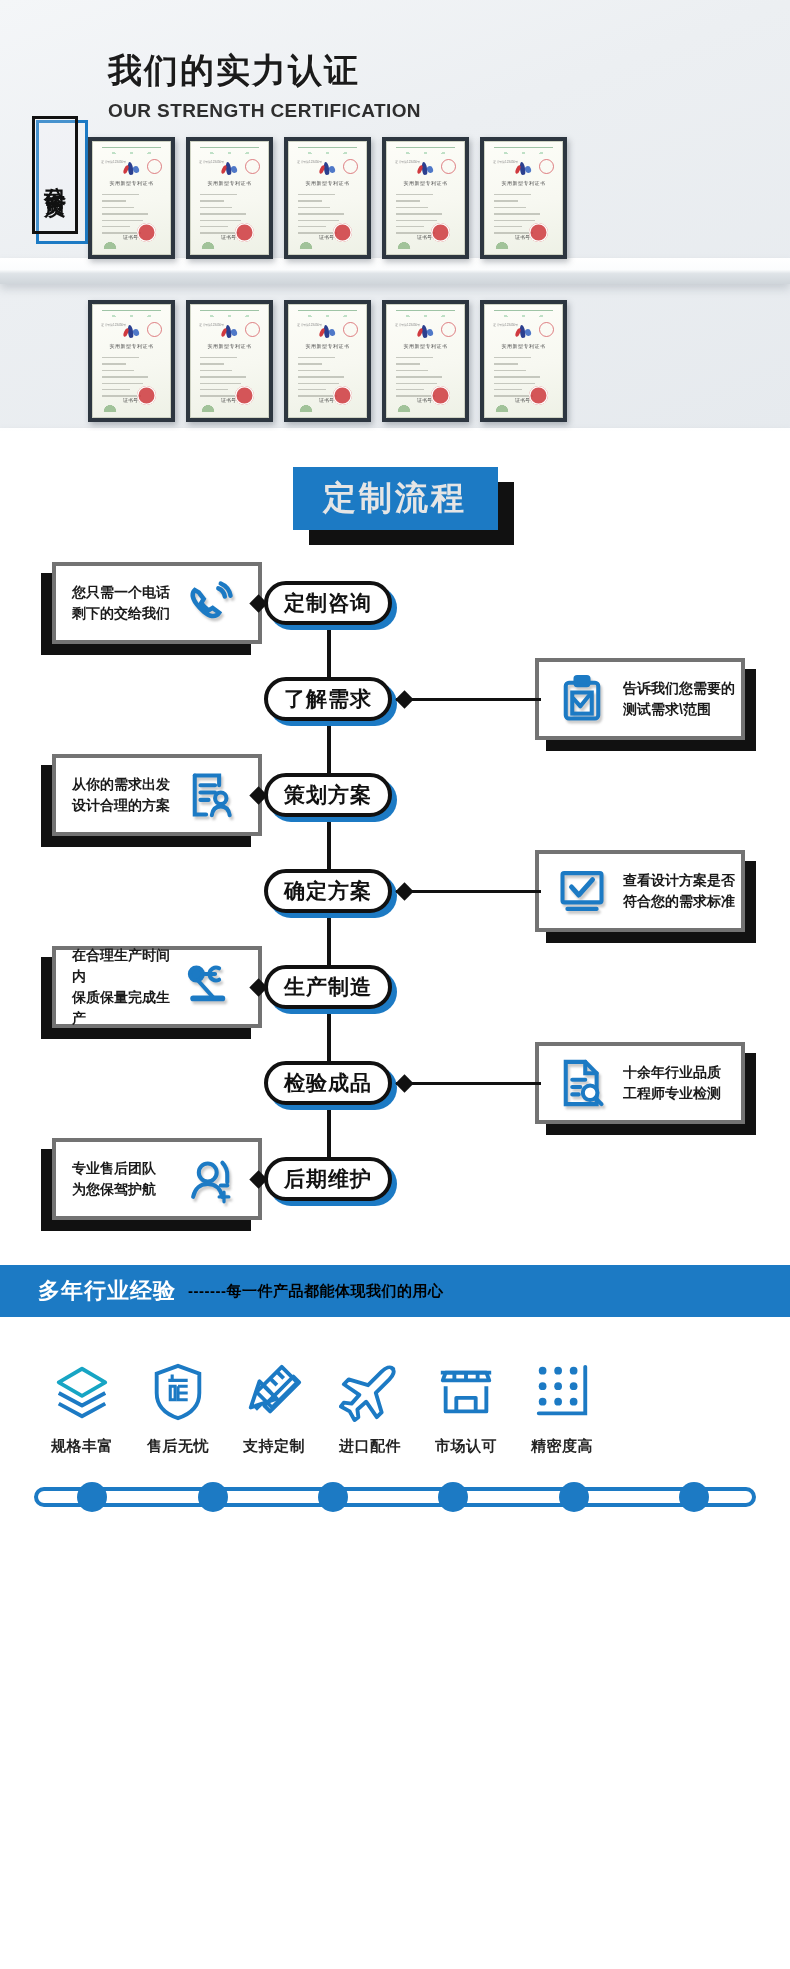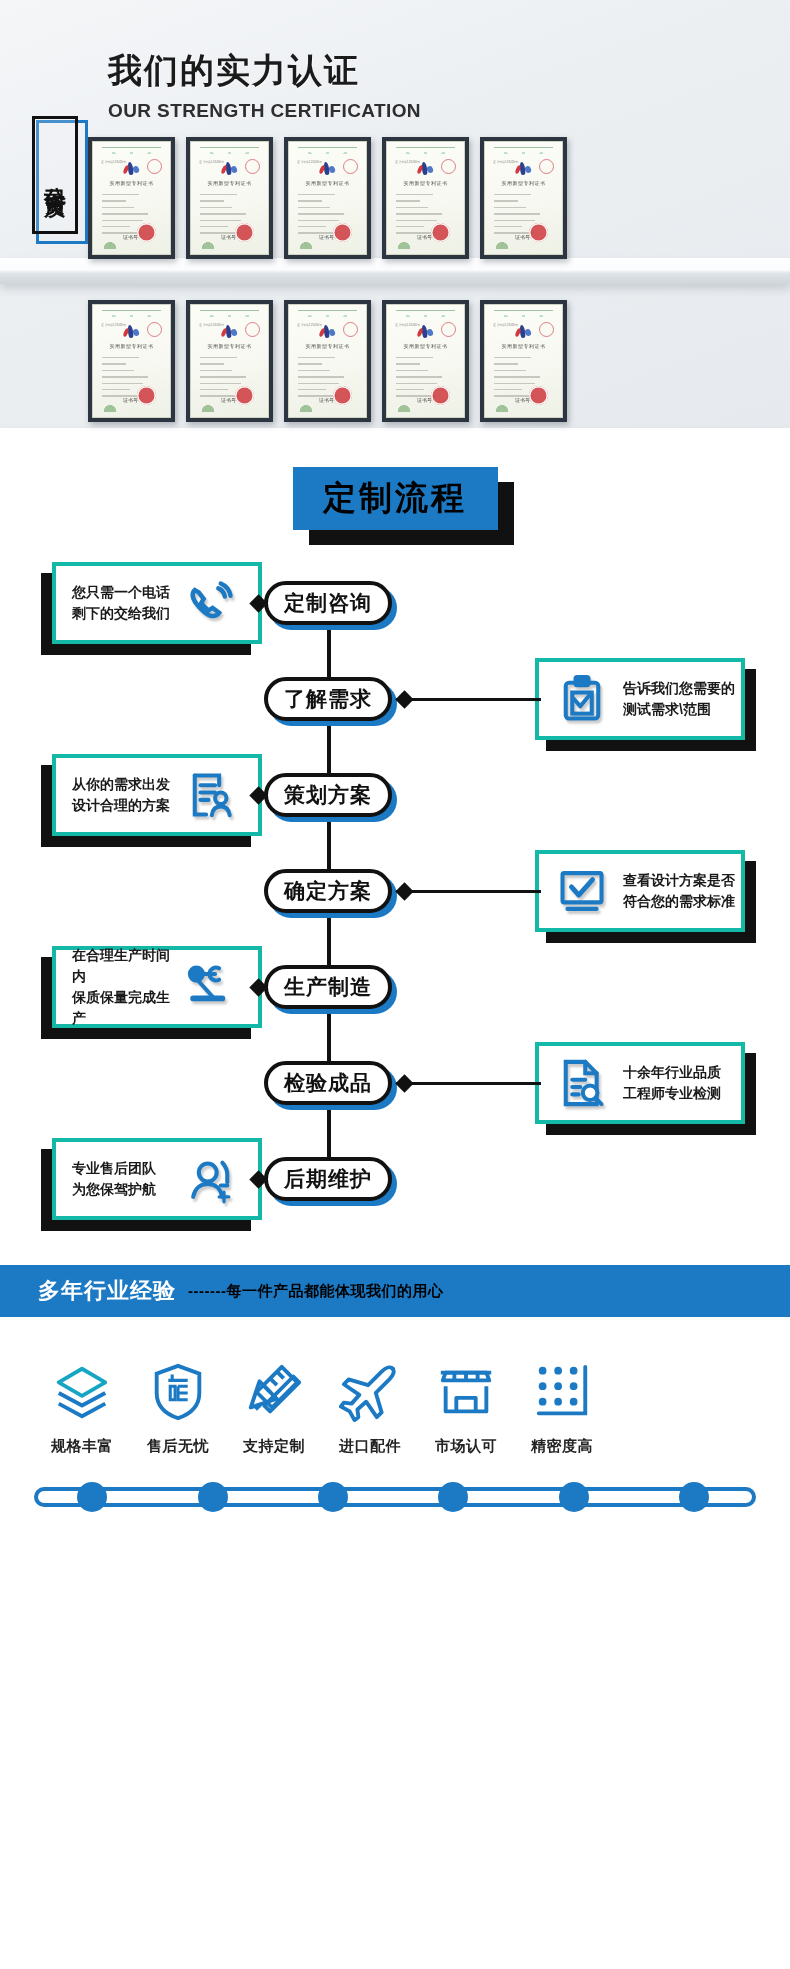--- a/index.html
+++ b/index.html
@@ -128,21 +128,21 @@
 
   .proc-title-wrap { position: relative; width: 205px; margin: 0 auto; height: 78px; }
   .proc-title-shadow {
     position: absolute; left: 16px; top: 15px;
     width: 205px; height: 63px; background: #111;
   }
   .proc-title {
     position: absolute; left: 0; top: 0;
     width: 205px; height: 63px; background: #1c7ac4;
     display: flex; align-items: center; justify-content: center;
-    font-size: 33px; font-weight: bold; color: #000000; letter-spacing: 3px;
+    font-size: 33px; font-weight: bold; color: #e5e5e5; letter-spacing: 3px;
   }
 
   .flow { position: relative; margin-top: 36px; height: 660px; }
   .spine {
     position: absolute; left: 327px; top: 18px; width: 4px; height: 604px;
     background: #111;
   }
 
   .node {
     position: absolute; left: 264px;
@@ -159,21 +159,21 @@
     font-size: 21px; font-weight: bold; color: #111; letter-spacing: 1px;
   }
 
   .card { position: absolute; width: 210px; height: 82px; }
   .card .card-sh {
     position: absolute; left: -11px; top: 11px;
     width: 210px; height: 82px; background: #111;
   }
   .card .card-bd {
     position: absolute; left: 0; top: 0; width: 210px; height: 82px;
-    background: #fff; border: 4px solid #14b8a6;
+    background: #fff; border: 4px solid #737373;
     display: flex; align-items: center;
   }
   .card.right .card-sh { left: 11px; }
   .card-txt {
     font-size: 14px; font-weight: bold; color: #1a1a1a; line-height: 1.5;
     white-space: pre-line;
   }
   .card.left .card-txt { padding-left: 16px; }
   .card.right .card-txt { padding-left: 8px; }
   .card-ico { width: 58px; height: 52px; flex: 0 0 58px; }

